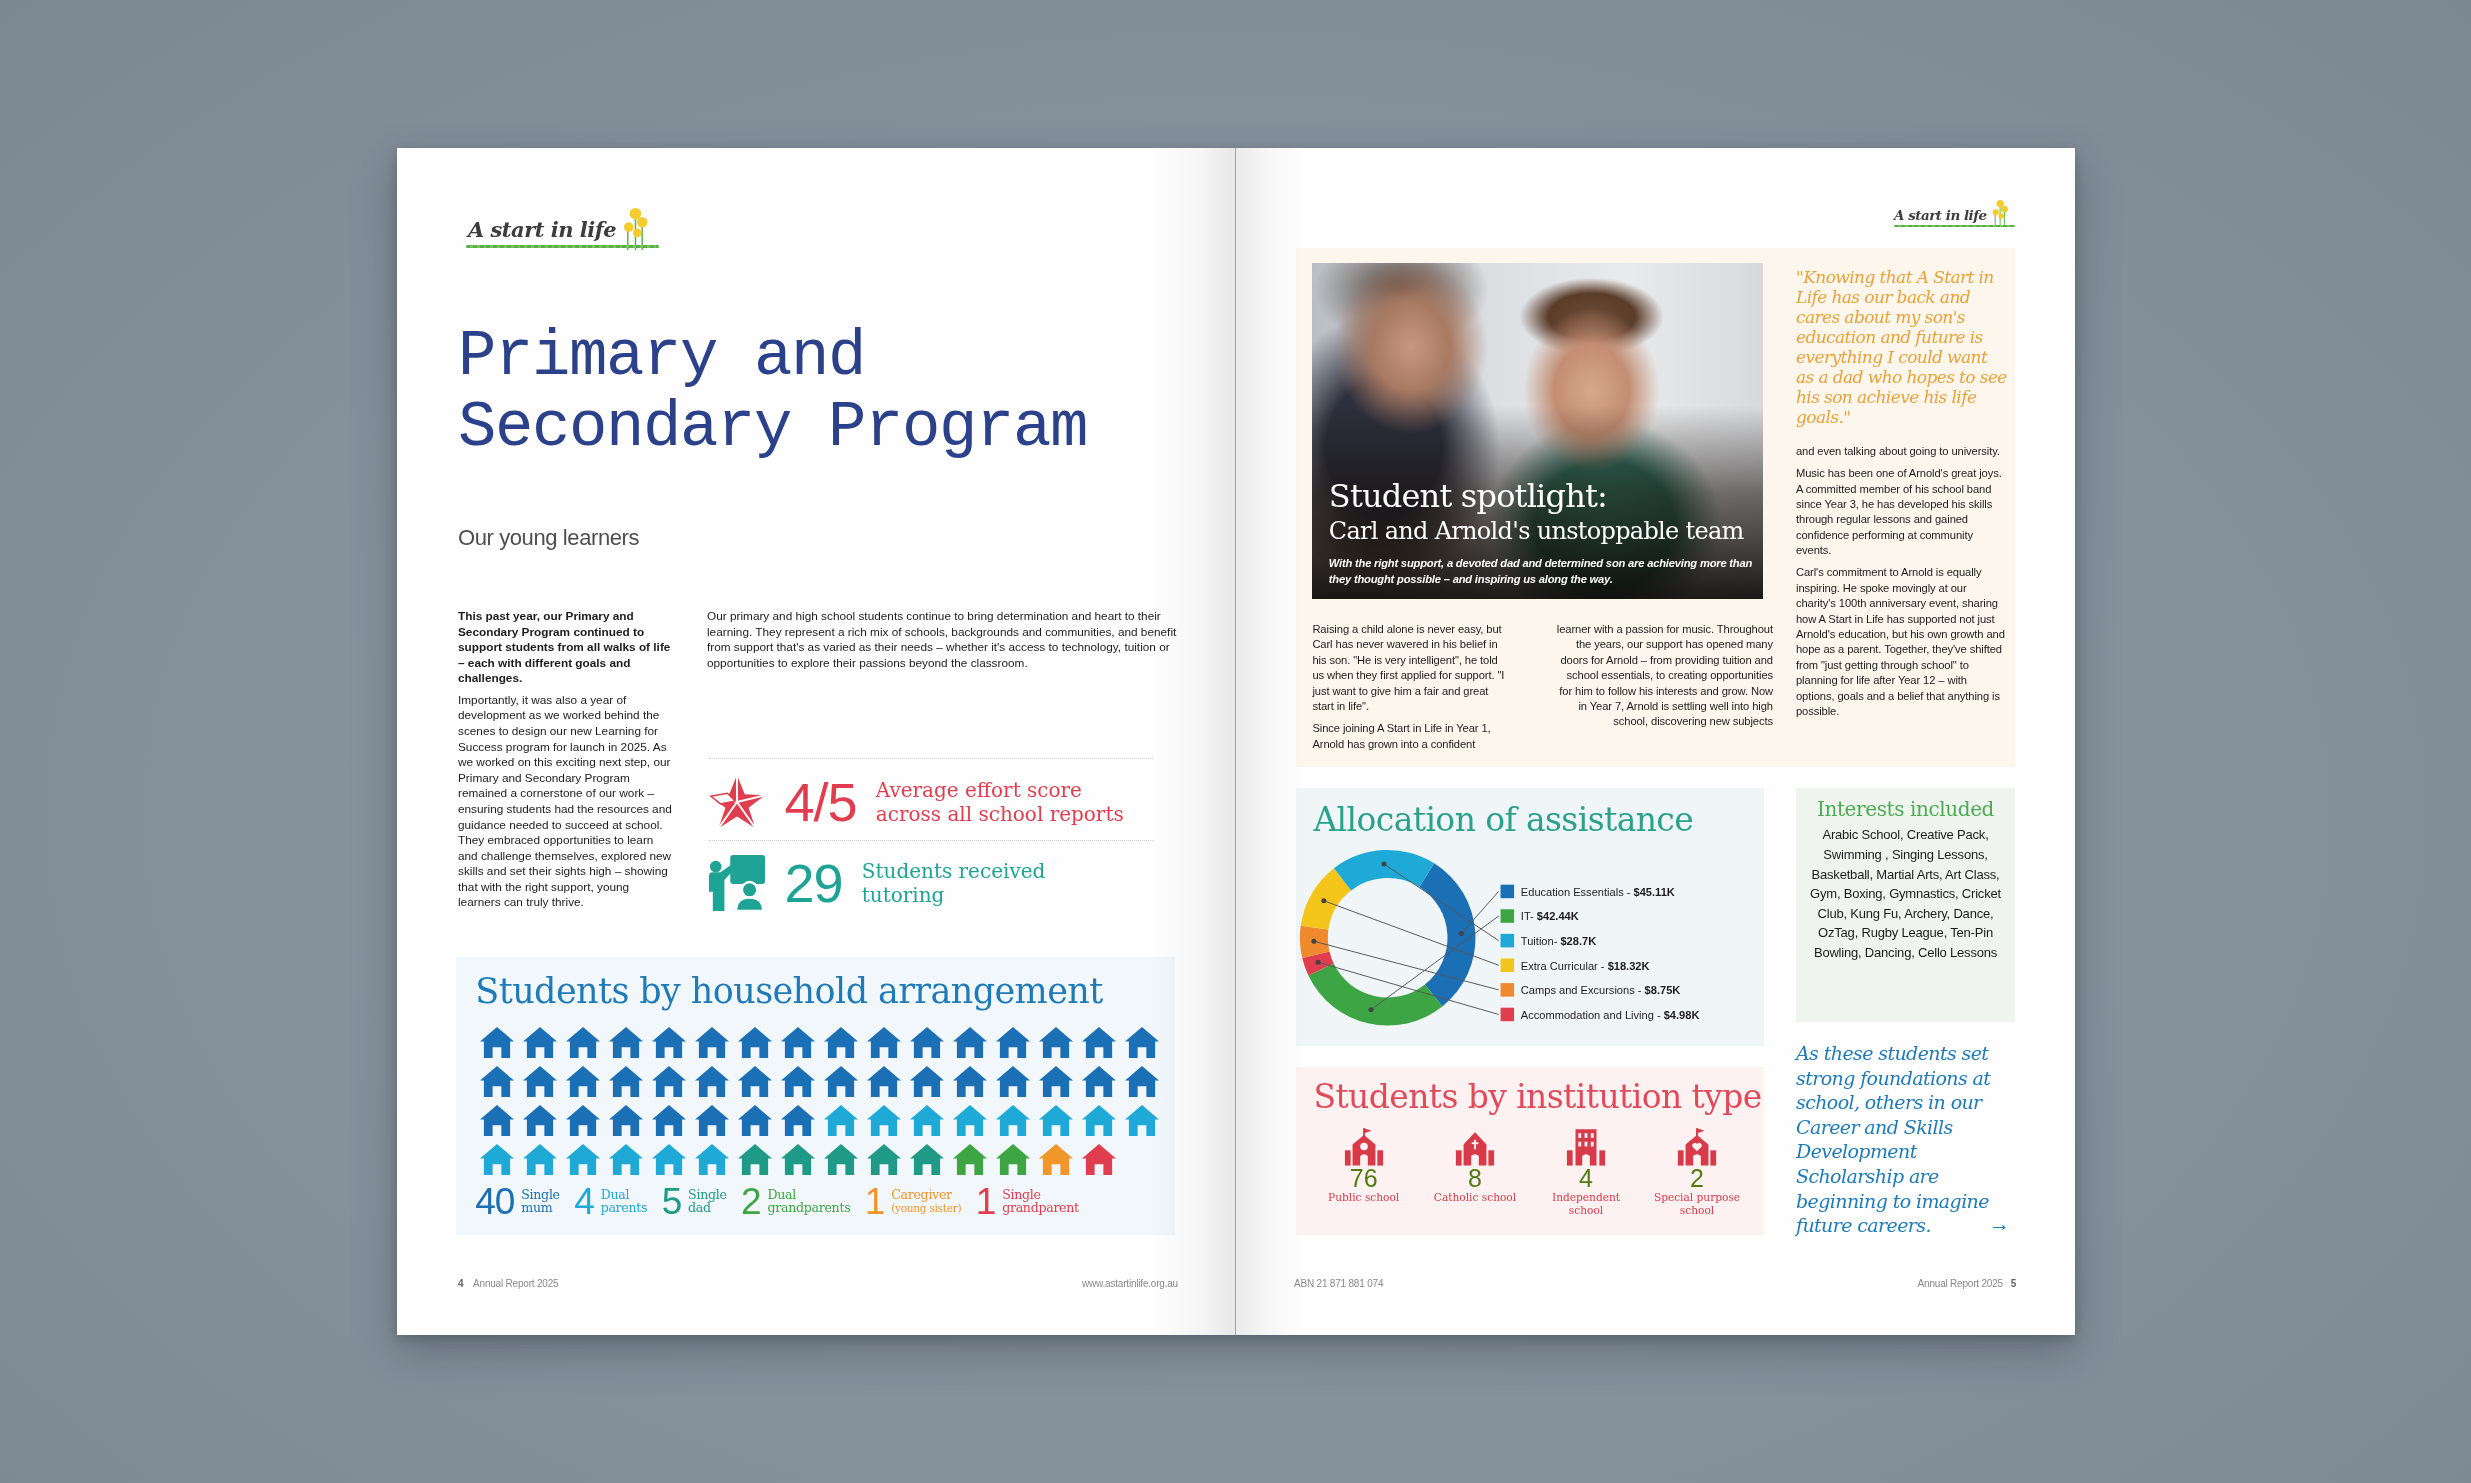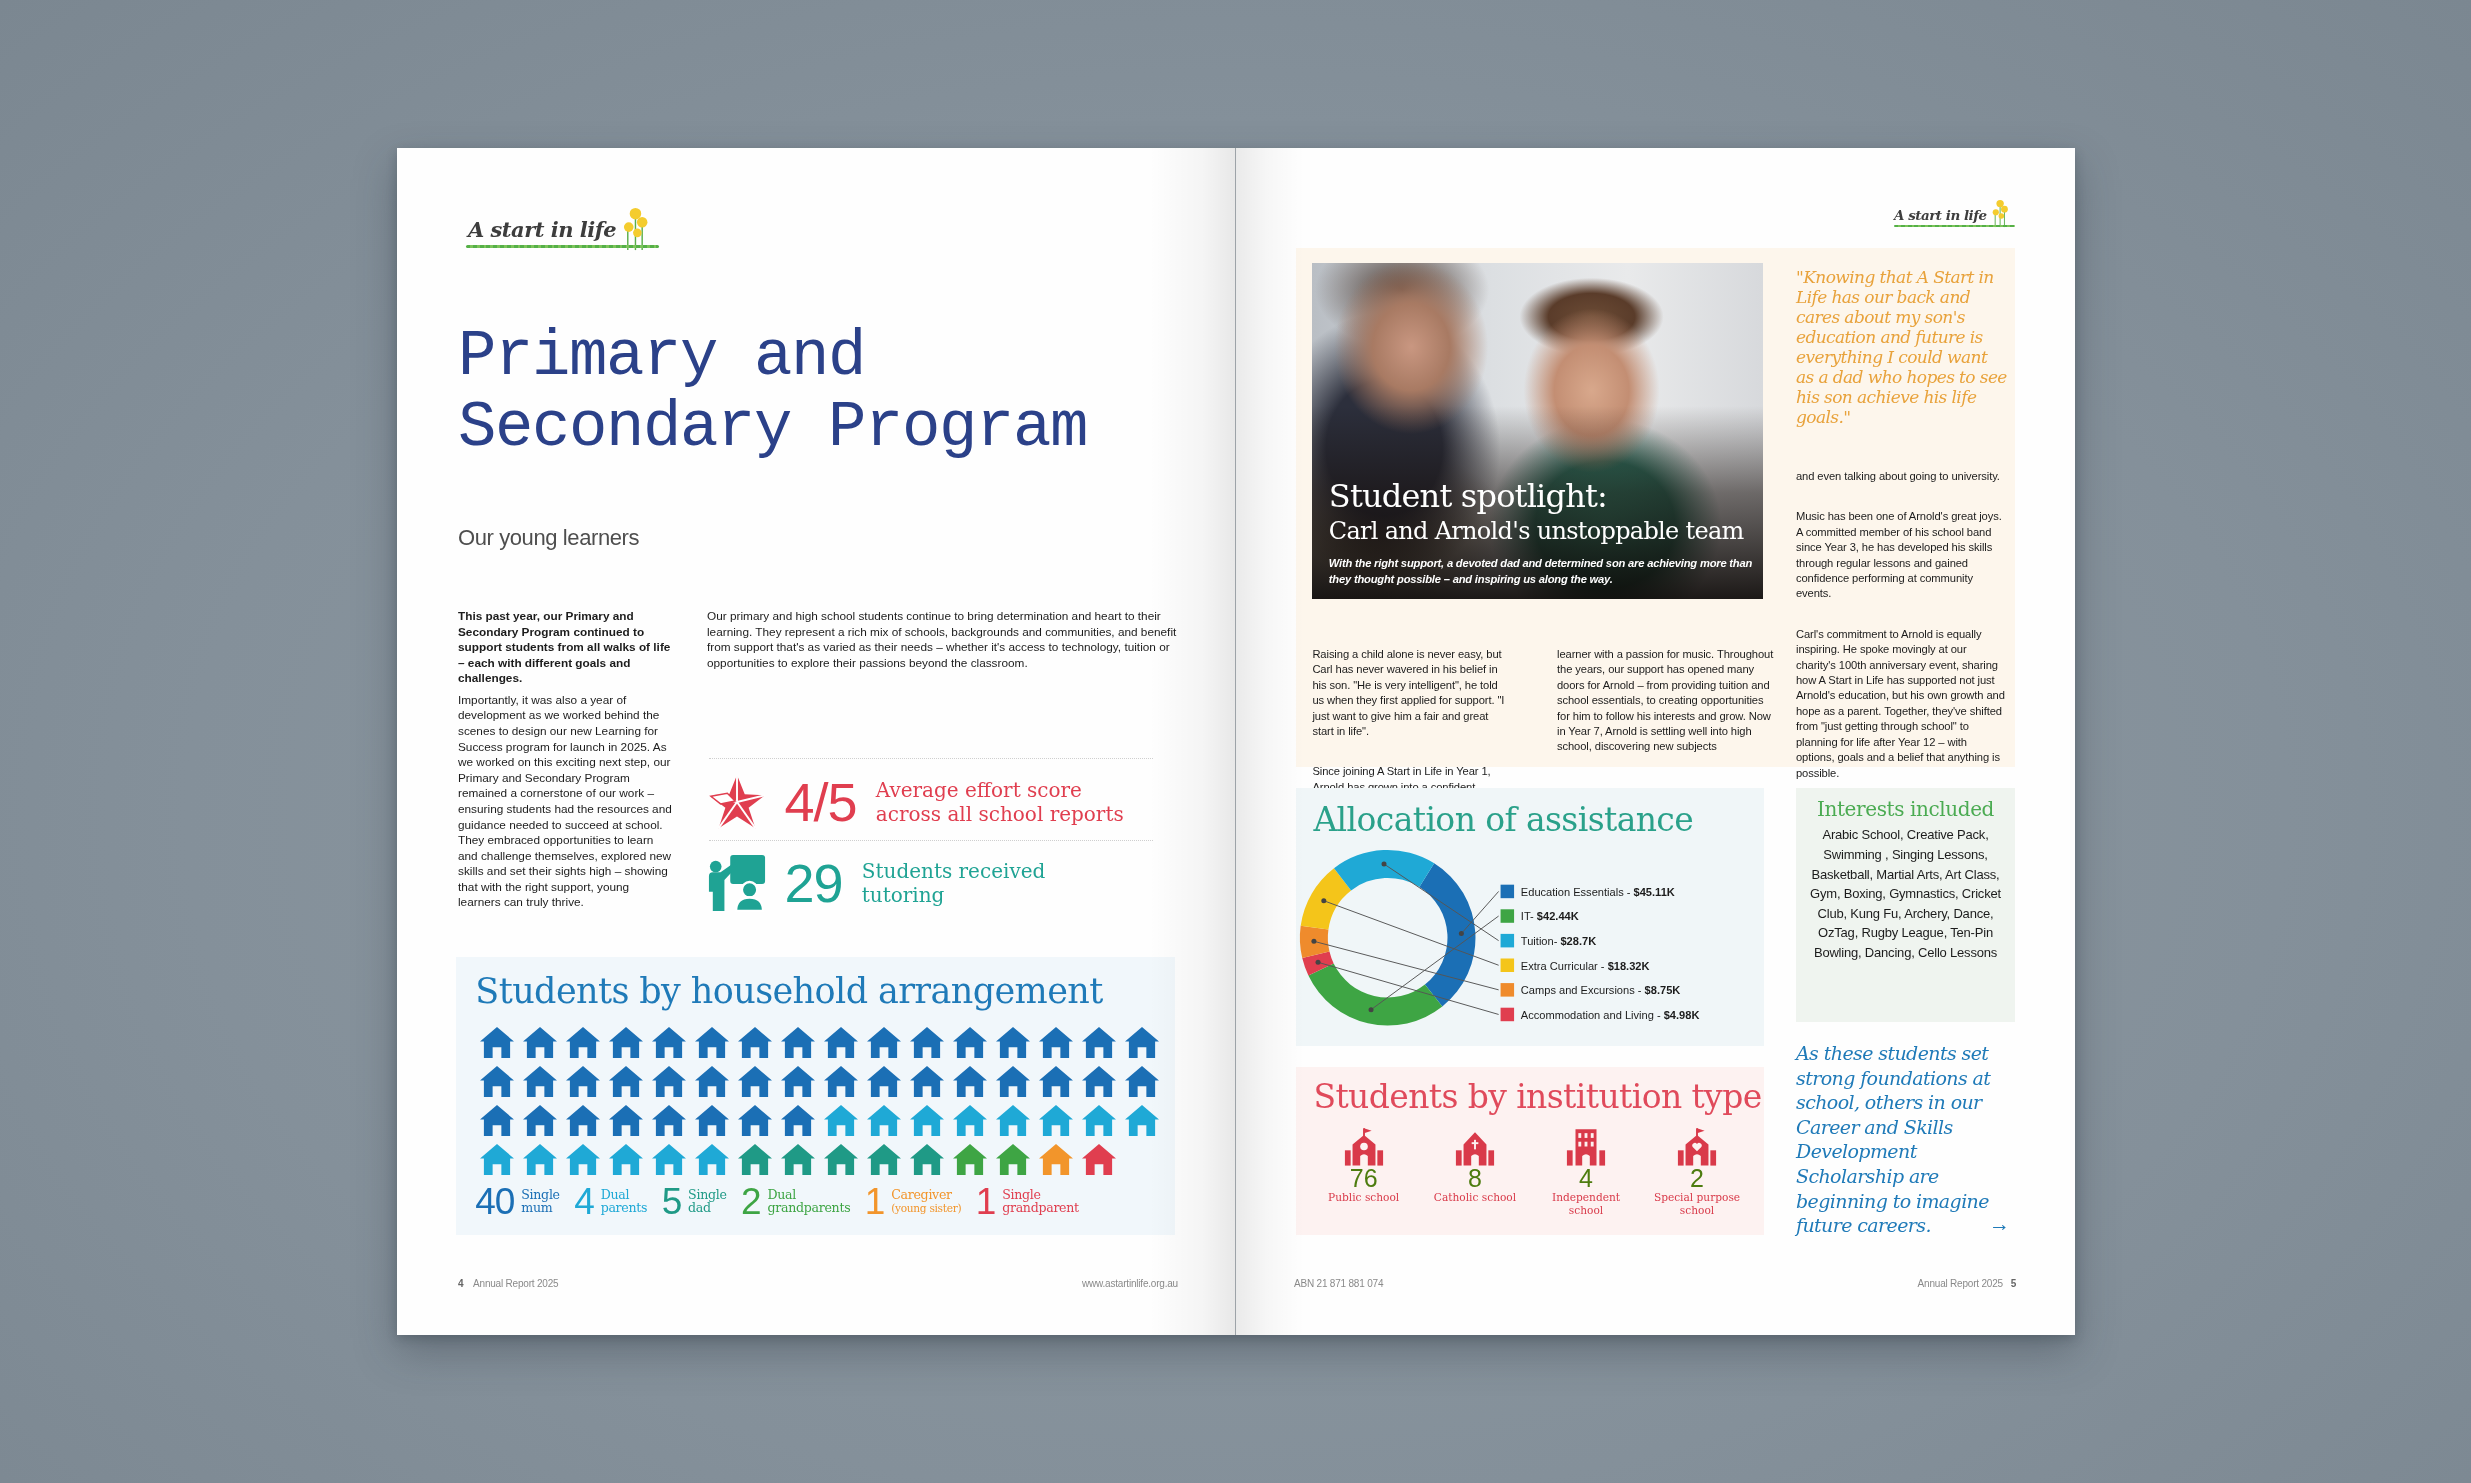--- a/index.html
+++ b/index.html
@@ -57,21 +57,21 @@
       radial-gradient(ellipse 87px 58px at 20% 8%, #4a3a32 0%, rgba(74,58,50,0) 100%),
       radial-gradient(ellipse 116px 135px at 16% 55%, #2c2f3c 0%, #2c2f3c 50%, rgba(44,47,60,0) 100%),
       radial-gradient(ellipse 135px 87px at 14% 80%, #7e6a4c 0%, rgba(126,106,76,0) 100%),
       linear-gradient(90deg, #b9bec4 0%, #dcdfe2 40%, #e9eaeb 70%, #d7d9dc 100%); }
   .photo .shade { position:absolute; left:0; right:0; bottom:0; height:193px; background: linear-gradient(to bottom, rgba(20,12,8,0) 0%, rgba(20,12,8,0.55) 45%, rgba(12,8,6,0.92) 100%); }
   .photo .h1 { position:absolute; left:16.4px; top:214px; font-family:"DejaVu Serif", serif; color:#fff; font-size:32px; letter-spacing:-0.8px; }
   .photo .h2 { position:absolute; left:16.4px; top:254px; font-family:"DejaVu Serif", serif; color:#fff; font-size:24px; letter-spacing:-0.7px; font-weight:normal; }
   .photo .cap { position:absolute; left:16.4px; top:293px; width:425px; color:#fff; font-size:11.2px; line-height:15.4px; font-style:italic; font-weight:bold; letter-spacing:-0.2px; }
   .quote { position:absolute; left:500px; top:19.3px; width:212px; font-family:"DejaVu Serif", serif; font-style:italic; color:#e8a23b; font-size:17px; line-height:20px; letter-spacing:-0.6px; }
   .col { position:absolute; font-size:11.2px; line-height:15.4px; color:#1c1c1c; letter-spacing:-0.1px; }
-  .col p { margin-bottom:6.8px;margin-top:25px; }
+  .col p { margin-bottom:6.8px; }
 
   .alloc { position:absolute; left:60px; top:640px; width:468px; height:258px; background:#f0f6f8; }
   .alloc h2 { position:absolute; left:17.4px; top:11.6px; font-family:"DejaVu Serif", serif; font-weight:normal; color:#2aa18a; font-size:33px; letter-spacing:-0.6px; }
   .alloc svg { position:absolute; left:0; top:0; }
   .interests { position:absolute; left:560px; top:640px; width:219px; height:234px; background:#eff4ef; text-align:center; }
   .interests h3 { font-family:"DejaVu Serif", serif; font-weight:normal; color:#4bab52; font-size:20px; margin-top:8.7px; letter-spacing:-0.4px; }
   .interests p { font-size:13px; line-height:19.6px; color:#1c1c1c; margin:4.8px 9.7px 0; letter-spacing:-0.2px; }
   .closing { position:absolute; left:560px; top:893px; width:222px; font-family:"DejaVu Serif", serif; font-style:italic; color:#1f7ab8; font-size:19px; line-height:24.6px; letter-spacing:-0.6px; }
   .arrow { position:absolute; left:753px; top:1064px; font-size:21px; color:#1f7ab8; }
 
@@ -542,21 +542,21 @@
         <div class="shade"></div>
         <div class="h1">Student spotlight:</div>
         <div class="h2">Carl and Arnold's unstoppable team</div>
         <div class="cap">With the right support, a devoted dad and determined son are achieving more than they thought possible – and inspiring us along the way.</div>
       </div>
       <div class="quote">"Knowing that A Start in Life has our back and cares about my son's education and future is everything I could want as a dad who hopes to see his son achieve his life goals."</div>
       <div class="col" style="left:16.4px; top:374px; width:198px;">
         <p>Raising a child alone is never easy, but Carl has never wavered in his belief in his son. "He is very intelligent", he told us when they first applied for support. "I just want to give him a fair and great start in life".</p>
         <p>Since joining A Start in Life in Year 1, Arnold has grown into a confident</p>
       </div>
-      <div class="col" style="left:261px; top:374px; width:222px;">
+      <div class="col" style="left:255px; top:374px; width:222px;text-align:right;">
         <p>learner with a passion for music. Throughout the years, our support has opened many doors for Arnold – from providing tuition and school essentials, to creating opportunities for him to follow his interests and grow. Now in Year 7, Arnold is settling well into high school, discovering new subjects</p>
       </div>
       <div class="col" style="left:500px; top:196px; width:212px;">
         <p>and even talking about going to university.</p>
         <p>Music has been one of Arnold's great joys. A committed member of his school band since Year 3, he has developed his skills through regular lessons and gained confidence performing at community events.</p>
         <p>Carl's commitment to Arnold is equally inspiring. He spoke movingly at our charity's 100th anniversary event, sharing how A Start in Life has supported not just Arnold's education, but his own growth and hope as a parent. Together, they've shifted from "just getting through school" to planning for life after Year 12 – with options, goals and a belief that anything is possible.</p>
       </div>
     </div>
 
     <div class="alloc">

